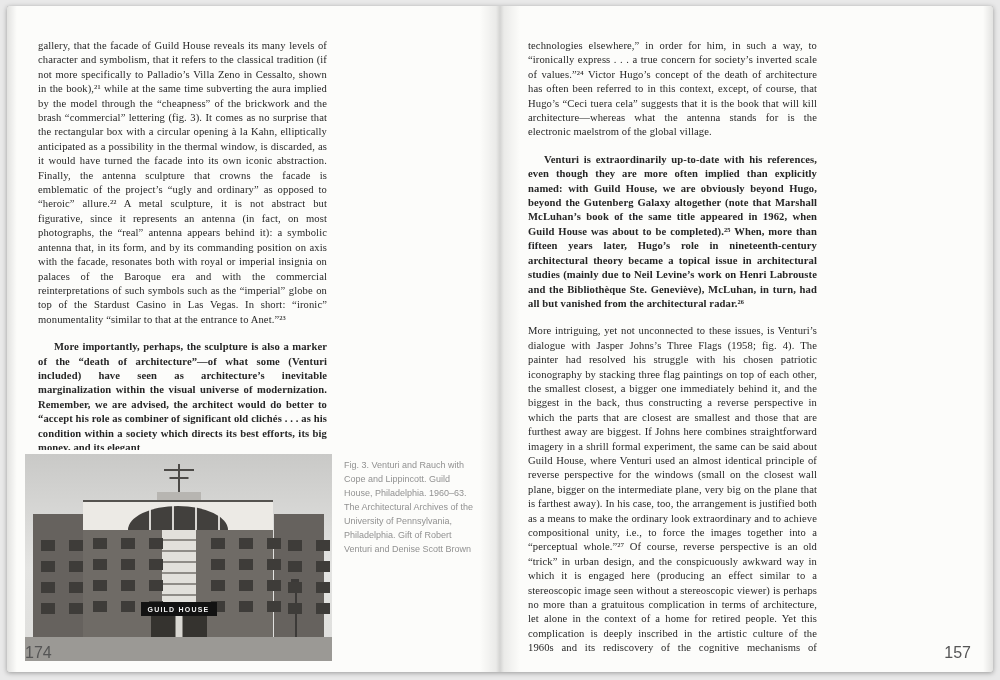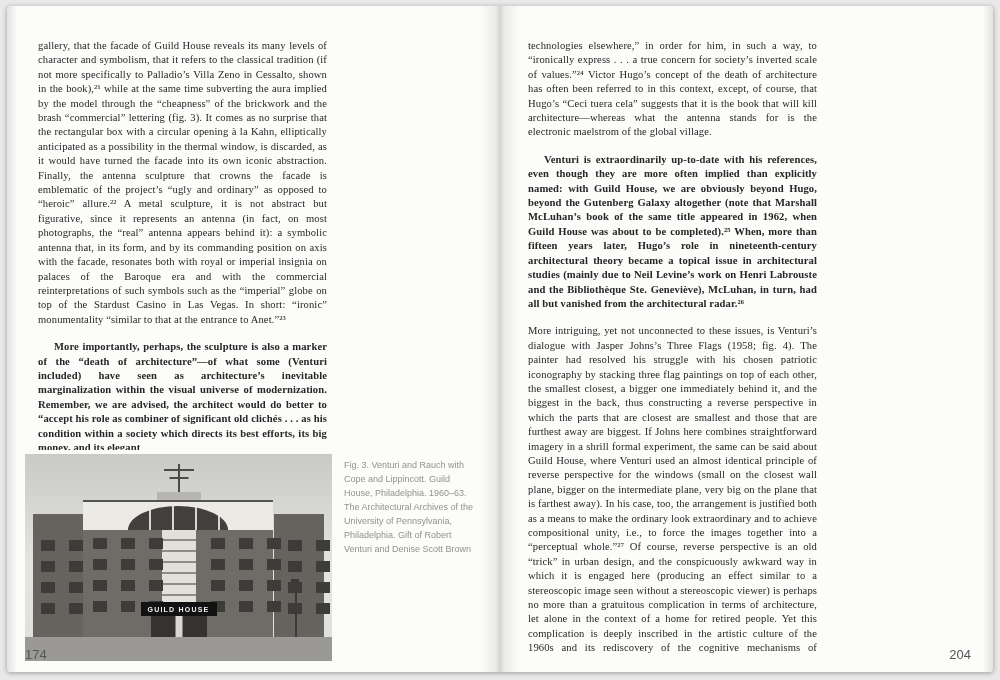--- a/index.html
+++ b/index.html
@@ -42,21 +42,21 @@
   .par { margin:13px; }
   .par.indent { text-indent:16px;font-weight:bold; }
   .subhead {
     font-family:"Liberation Sans","DejaVu Sans",sans-serif;
     font-size:11.5px; line-height:14px; font-weight:bold; color:#111;
     margin:9px 0 3px 0; text-align:left;
   }
   .pagenum {
     position:absolute; bottom:10px;
     font-family:"Liberation Sans","DejaVu Sans",sans-serif;
-    font-size:13px; color:#555;margin-top:28px;
+    font-size:16px; color:#555;margin-top:28px;
   }
   .pagenum.pl { left:18px; }
   .pagenum.pr { right:22px; }
 
   
   .fig-caption {
     position:absolute; left:337px; top:452px; width:130px;
     font-family:"Liberation Sans","DejaVu Sans",sans-serif;
     font-size:9px; line-height:14px; color:#919191; text-align:left;
   }
@@ -203,18 +203,18 @@
   <div class="fig-caption">Fig. 3. Venturi and Rauch with Cope and Lippincott. Guild House, Philadelphia. 1960–63. The Architectural Archives of the University of Pennsylvania, Philadelphia. Gift of Robert Venturi and Denise Scott Brown</div>
 
   <div class="pagenum pl">174</div>
 
   <div class="page-col text-right" lang="en">
     <p class="par">technologies elsewhere,” in order for him, in such a way, to “ironically express . . . a true concern for society’s inverted scale of values.”²⁴ Victor Hugo’s concept of the death of architecture has often been referred to in this context, except, of course, that Hugo’s “Ceci tuera cela” suggests that it is the book that will kill architecture—whereas what the antenna stands for is the electronic maelstrom of the global village.</p>
     <p class="par indent">Venturi is extraordinarily up-to-date with his references, even though they are more often implied than explicitly named: with Guild House, we are obviously beyond Hugo, beyond the Gutenberg Galaxy altogether (note that Marshall McLuhan’s book of the same title appeared in 1962, when Guild House was about to be completed).²⁵ When, more than fifteen years later, Hugo’s role in nineteenth-century architectural theory became a topical issue in architectural studies (mainly due to Neil Levine’s work on Henri Labrouste and the Bibliothèque Ste. Geneviève), McLuhan, in turn, had all but vanished from the architectural radar.²⁶</p>
     <p class="par">More intriguing, yet not unconnected to these issues, is Venturi’s dialogue with Jasper Johns’s Three Flags (1958; fig. 4). The painter had resolved his struggle with his chosen patriotic iconography by stacking three flag paintings on top of each other, the smallest closest, a bigger one immediately behind it, and the biggest in the back, thus constructing a reverse perspective in which the parts that are closest are smallest and those that are furthest away are biggest. If Johns here combines straightforward imagery in a shrill formal experiment, the same can be said about Guild House, where Venturi used an almost identical principle of reverse perspective for the windows (small on the closest wall plane, bigger on the intermediate plane, very big on the plane that is farthest away). In his case, too, the arrangement is justified both as a means to make the ordinary look extraordinary and to achieve compositional unity, i.e., to force the images together into a “perceptual whole.”²⁷ Of course, reverse perspective is an old “trick” in urban design, and the conspicuously awkward way in which it is engaged here (producing an effect similar to a stereoscopic image seen without a stereoscopic viewer) is perhaps no more than a gratuitous complication in terms of architecture, let alone in the context of a home for retired people. Yet this complication is deeply inscribed in the artistic culture of the 1960s and its rediscovery of the cognitive mechanisms of perception as a prime shaper of artistic practice.</p>
   </div>
 
-  <div class="pagenum pr">204</div>
+  <div class="pagenum pr">157</div>
 
   <div class="spine"></div>
   <div class="edge-shade-left"></div>
   <div class="edge-shade-right"></div>
 </div>
 
 </body></html>

